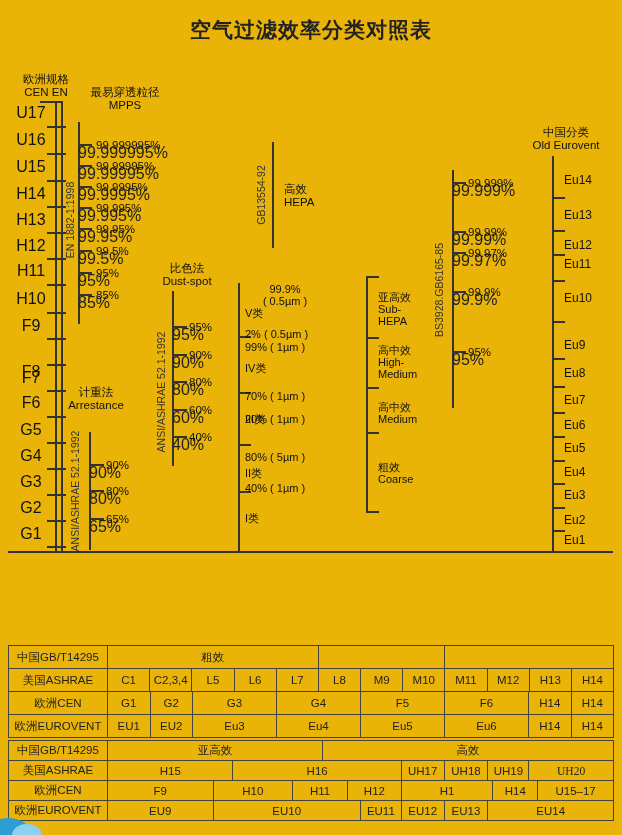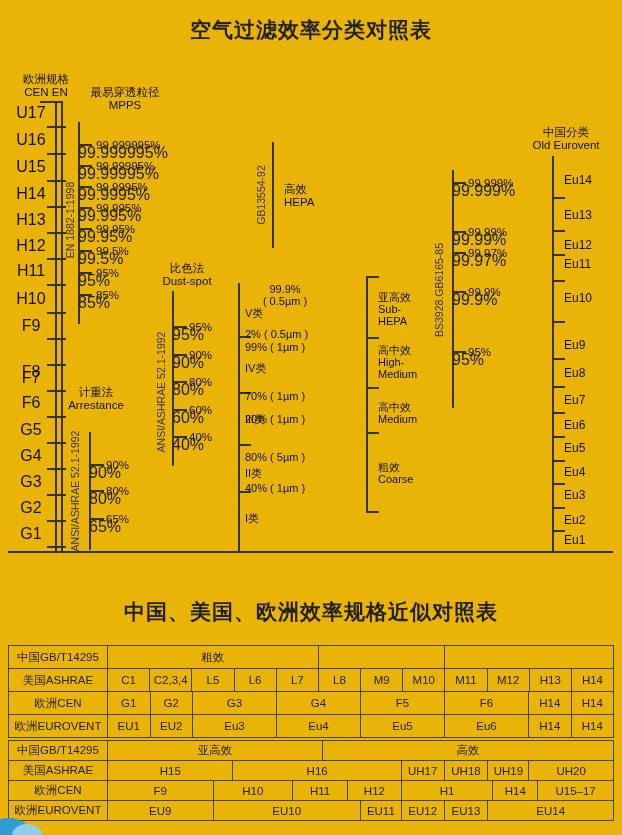--- a/index.html
+++ b/index.html
@@ -269,21 +269,20 @@
         <div class="slabel eur-lbl" style="top: 448px;">Eu5</div>
         <div class="slabel eur-lbl" style="top: 472px;">Eu4</div>
         <div class="slabel eur-lbl" style="top: 495px;">Eu3</div>
         <div class="slabel eur-lbl" style="top: 520px;">Eu2</div>
         <div class="slabel eur-lbl" style="top: 540px;">Eu1</div>
       </div>
 
     <div class="line" style="left:8px;top:551px;width:605px;height:2px;"></div>
   </div>
 
-  <div class="big-title t-table">中国、美国、欧洲效率规格近似对照表</div>
 
   <div class="ttable t1">
     <div class="trow">
       <div class="th">中国GB/T14295</div>
       <div class="cells">
           <div class="td" style="flex: 5 0 0%;">粗效</div>
           <div class="td" style="flex: 3 0 0%;"></div>
           <div class="td" style="flex: 4 0 0%;"></div>
         </div>
     </div>
@@ -341,21 +340,21 @@
         </div>
     </div>
     <div class="trow">
       <div class="th">美国ASHRAE</div>
       <div class="cells">
           <div class="td" style="flex: 0 0 24.85%;">H15</div>
           <div class="td" style="flex: 0 0 33.33%;">H16</div>
           <div class="td" style="flex: 0 0 8.48%;">UH17</div>
           <div class="td" style="flex: 0 0 8.68%;">UH18</div>
           <div class="td" style="flex: 0 0 8.09%;">UH19</div>
-          <div class="td" style="flex: 0 0 16.57%;">UH20</div>
+          <div class="td" style="flex: 0 0 16.57%; font-family: Liberation Serif, serif;">UH20</div>
         </div>
     </div>
     <div class="trow">
       <div class="th">欧洲CEN</div>
       <div class="cells">
           <div class="td" style="flex: 0 0 20.9%;">F9</div>
           <div class="td" style="flex: 0 0 15.78%;">H10</div>
           <div class="td" style="flex: 0 0 10.85%;">H11</div>
           <div class="td" style="flex: 0 0 10.65%;">H12</div>
           <div class="td" style="flex: 0 0 18.15%;">H1</div>

